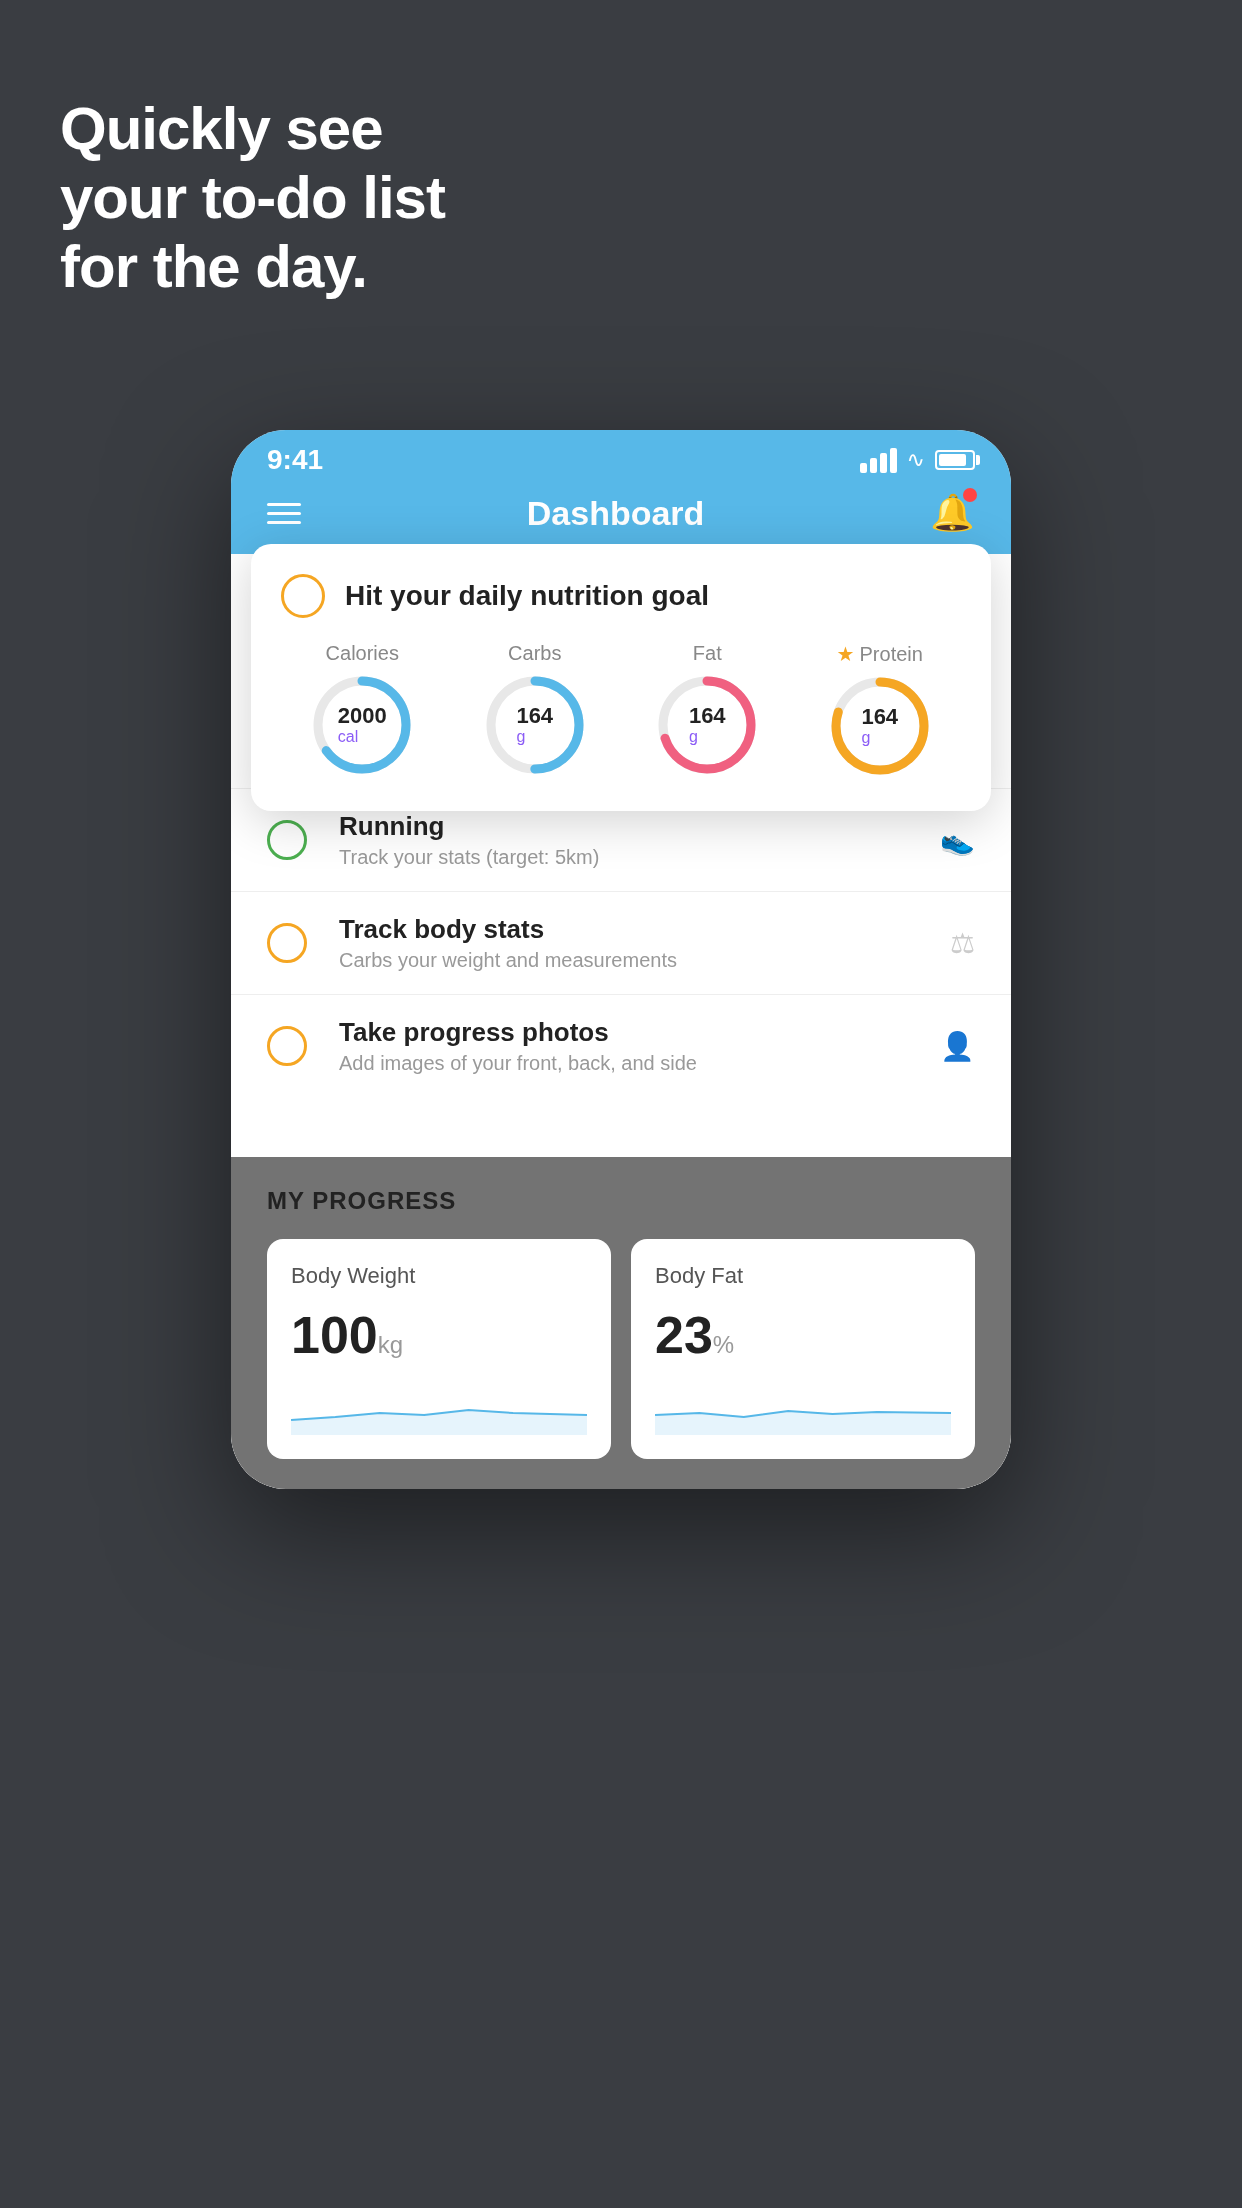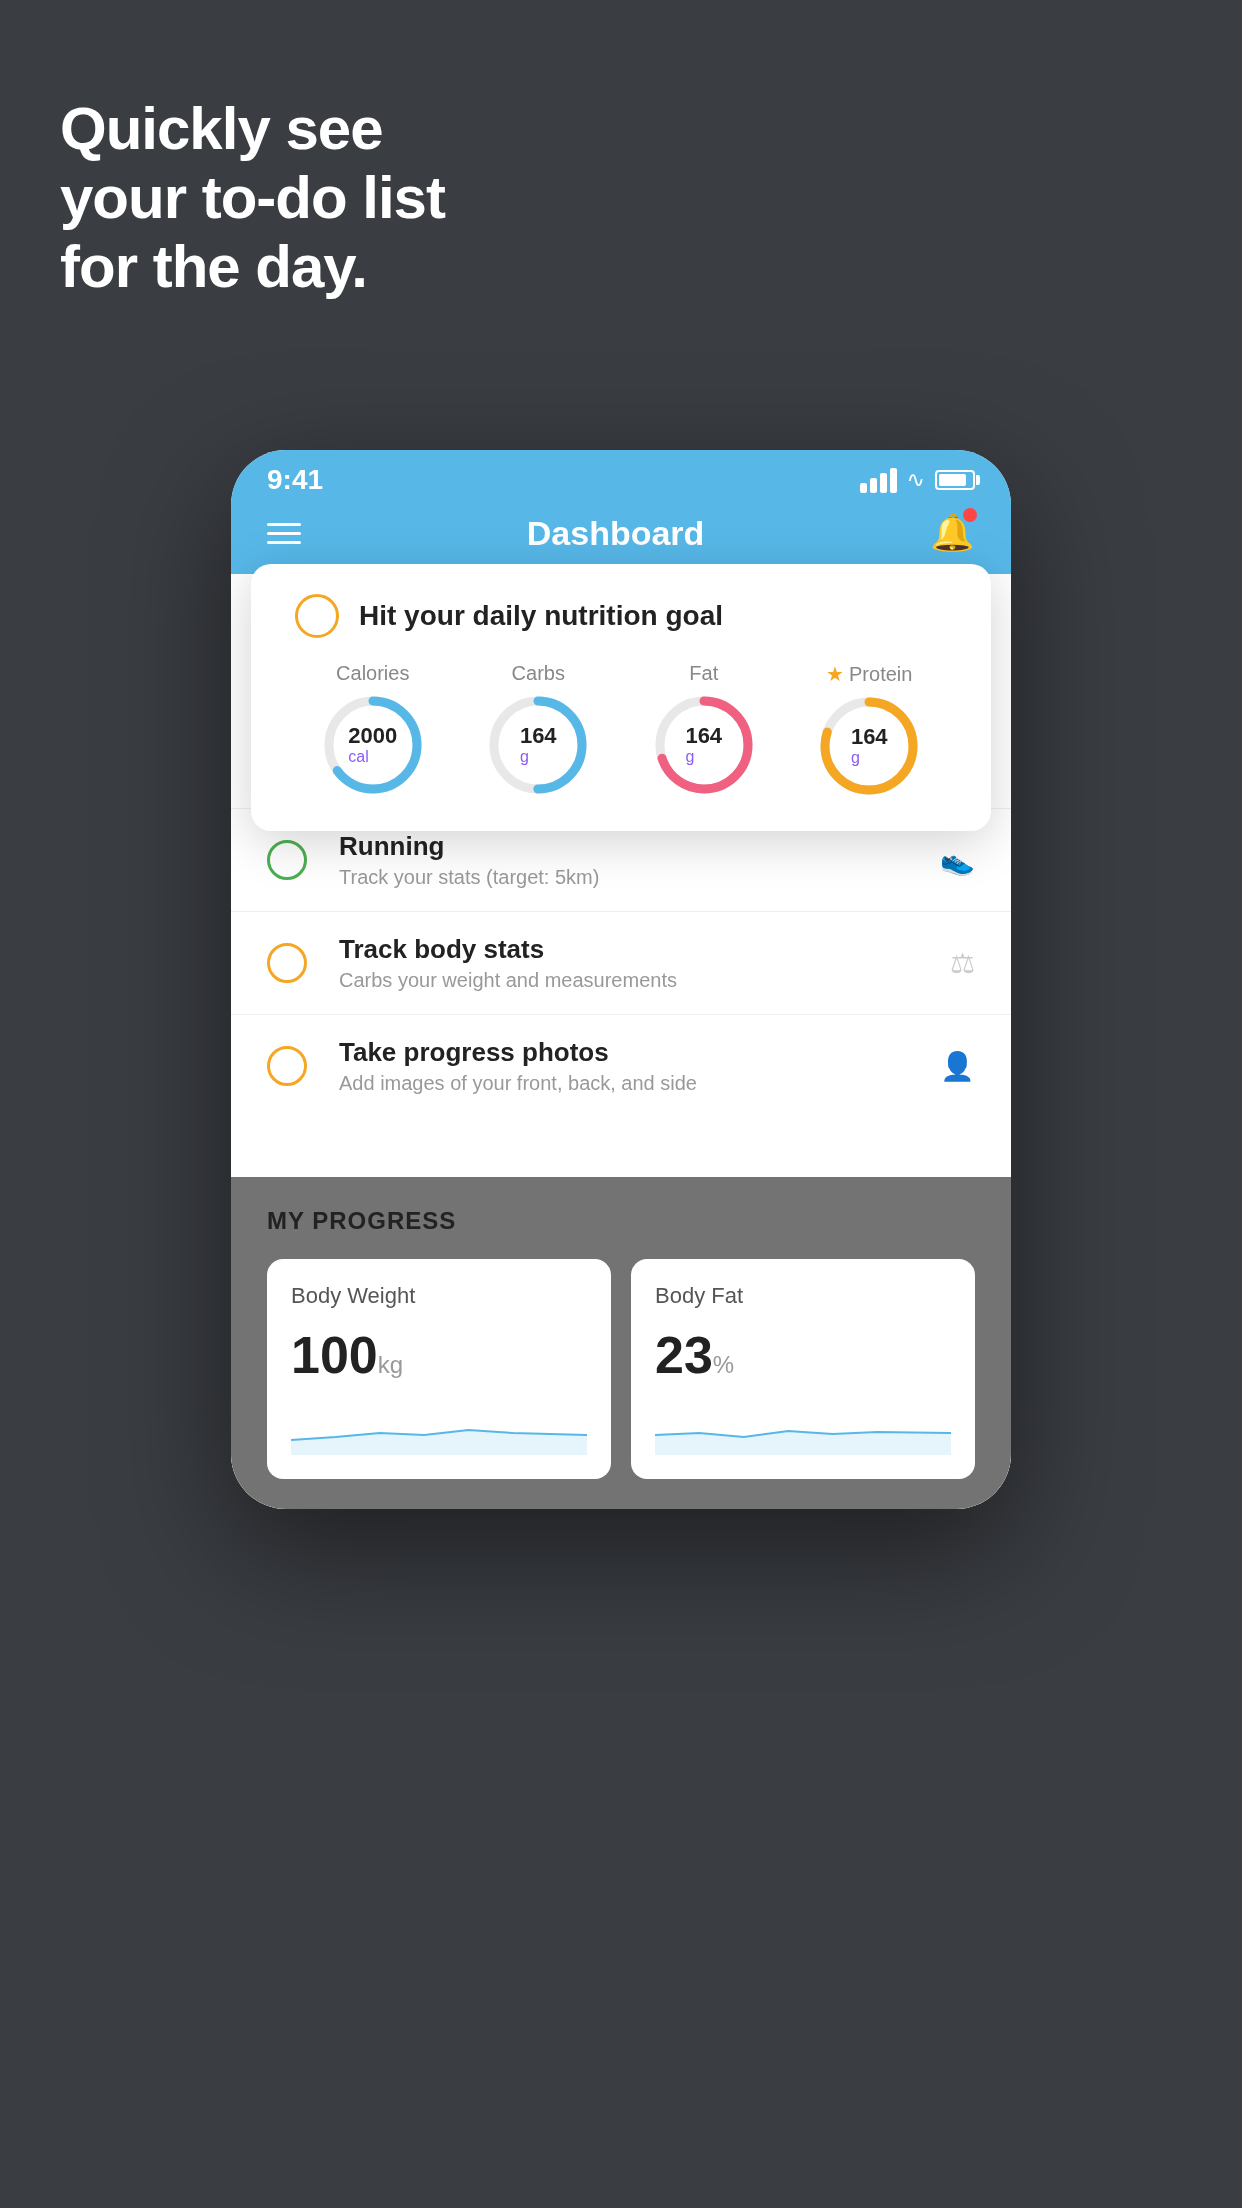--- a/index.html
+++ b/index.html
@@ -20,21 +20,21 @@
       color: #ffffff;
       font-size: 60px;
       font-weight: 800;
       line-height: 1.15;
       letter-spacing: -1px;
     }
 
     
     .phone {
       position: absolute;
-      top: 450px;
+      top: 430px;
       left: 50%;
       transform: translateX(-50%);
       width: 780px;
       background: #f5f5f5;
       border-radius: 55px;
       overflow: hidden;
       box-shadow: 0 40px 120px rgba(0,0,0,0.5);
     }
 
     
@@ -161,21 +161,21 @@
 
     
     .floating-card {
       position: absolute;
       top: -10px;
       left: 20px;
       right: 20px;
       background: #fff;
       border-radius: 20px;
       box-shadow: 0 10px 50px rgba(0,0,0,0.18);
-      padding: 30px 44px 30px;
+      padding: 30px 30px 30px;
       z-index: 10;
     }
     .card-header {
       display: flex;
       align-items: center;
       gap: 20px;
       margin-bottom: 24px;
     }
     .circle-btn {
       width: 44px;

